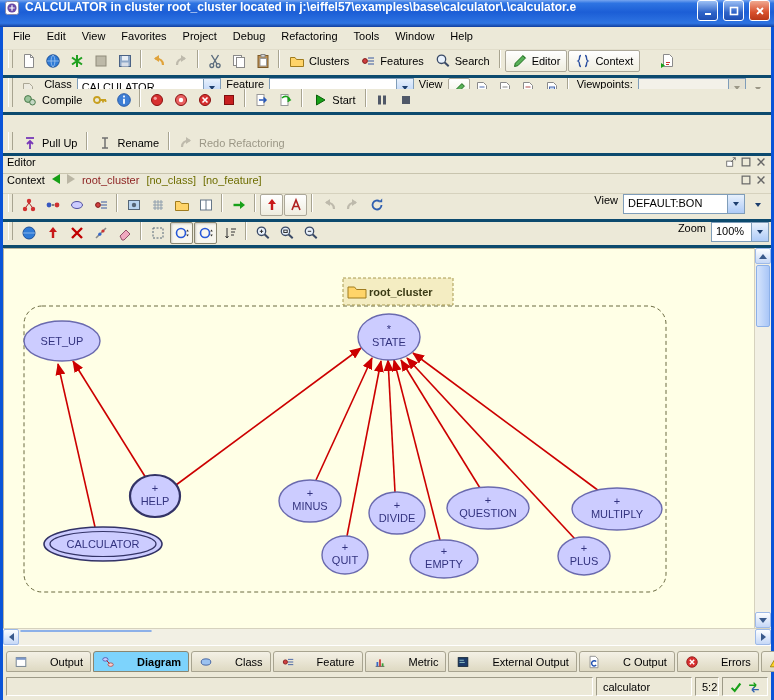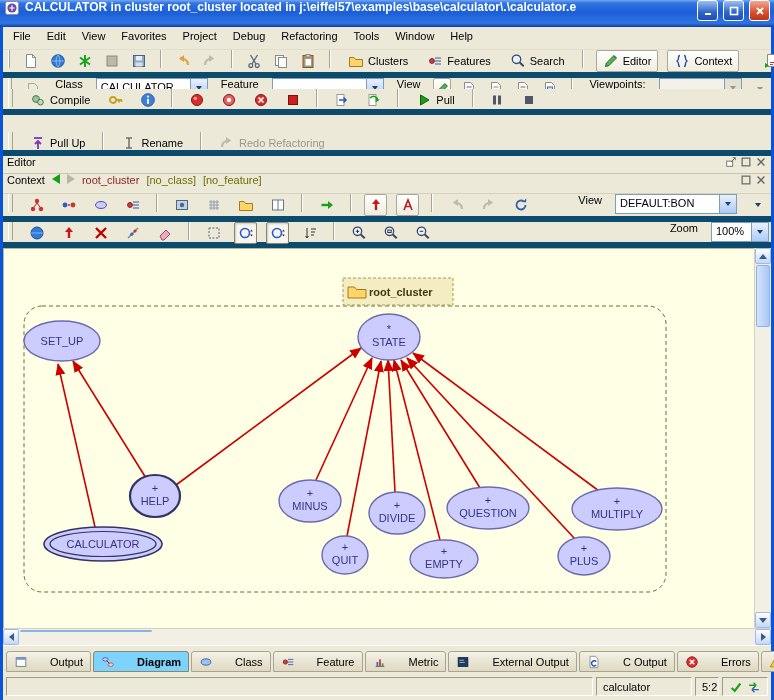--- a/index.html
+++ b/index.html
@@ -12,21 +12,21 @@
     font-size:12px;font-weight:bold;
     background:linear-gradient(180deg,#77A5F0 0%,#2E74E2 12%,#1C5ED6 45%,#2E74E2 86%,#123F9E 100%)}
   .title-text{flex:1;white-space:nowrap;overflow:hidden;text-overflow:ellipsis}
   .tbn{width:21px;height:21px;border-radius:3px;border:1px solid #fff;display:flex;align-items:center;justify-content:center;
     background:linear-gradient(#9CC0F5,#2E63C8 60%,#1F4FB4)}
   .tbn.close{background:linear-gradient(#F0A890,#D8502C 60%,#B83818)}
   
   .menubar{top:27px;height:23px;background:#ECE9D8;border-bottom:1px solid #E2DECB;padding:0 2px}
   .mi{padding:3px 8px;cursor:default}
   
-  .tb{background:#ECE9D8;border-bottom:6px solid #0c4a6e;padding:0 2px;gap:9px}
+  .tb{background:#ECE9D8;border-bottom:3px solid #0c4a6e;padding:0 2px;gap:1px}
   .tb1{top:50px;height:28px}.tb2{top:78px;height:28px}.tb3{top:89px;height:26px}.tb4{top:132px;height:24px}
   .dtb1{top:194px;height:28px}.dtb2{top:222px;height:26px}
   .grip{width:5px;height:18px;margin:0 3px;border-left:1px solid #fff;border-right:1px solid #A8A490}
   .sep{width:2px;height:18px;margin:0 3px;border-left:1px solid #A8A490;border-right:1px solid #fff}
   .tib{width:23px;height:22px;display:flex;align-items:center;justify-content:center;border:1px solid transparent}
   .tlbl{display:flex;align-items:center;gap:4px;padding:2px 5px;height:22px;white-space:nowrap}
   .tbtn{display:flex;align-items:center;gap:4px;padding:2px 6px;height:22px;border:1px solid #ACA899;border-radius:2px;
     background:linear-gradient(#FFFFFF,#EFEDDF);white-space:nowrap}
   .tbtn-sq{width:23px;height:22px;display:flex;align-items:center;justify-content:center;border:1px solid #ACA899;border-radius:2px;
     background:linear-gradient(#FFFFFF,#EFEDDF)}
@@ -359,21 +359,21 @@
         <svg class="i" viewBox="0 0 16 16">
           <rect x="3" y="2.5" width="7" height="11" fill="#fff" stroke="#999"></rect>
           <path d="M4 6c3-3 7-1.5 8 2M9.5 6.5L12 8l-2.5 1.5" stroke="#18A018" stroke-width="1.5" fill="none"></path>
         </svg>
       </div>
     <div class="sep"></div>
     <div class="tlbl">
         <svg class="i" viewBox="0 0 16 16">
           <path d="M4.5 3l8.5 5-8.5 5z" fill="#18A018" stroke="#0A600A"></path>
         </svg>
-        <span>Pull</span>
+        <span>Start</span>
       </div>
     <div class="sep"></div>
     <div class="tib">
         <svg class="i" viewBox="0 0 16 16">
           <rect x="4" y="3.5" width="3" height="9" fill="#505868"></rect>
           <rect x="9" y="3.5" width="3" height="9" fill="#505868"></rect>
         </svg>
       </div>
     <div class="tib">
         <svg class="i" viewBox="0 0 16 16">

